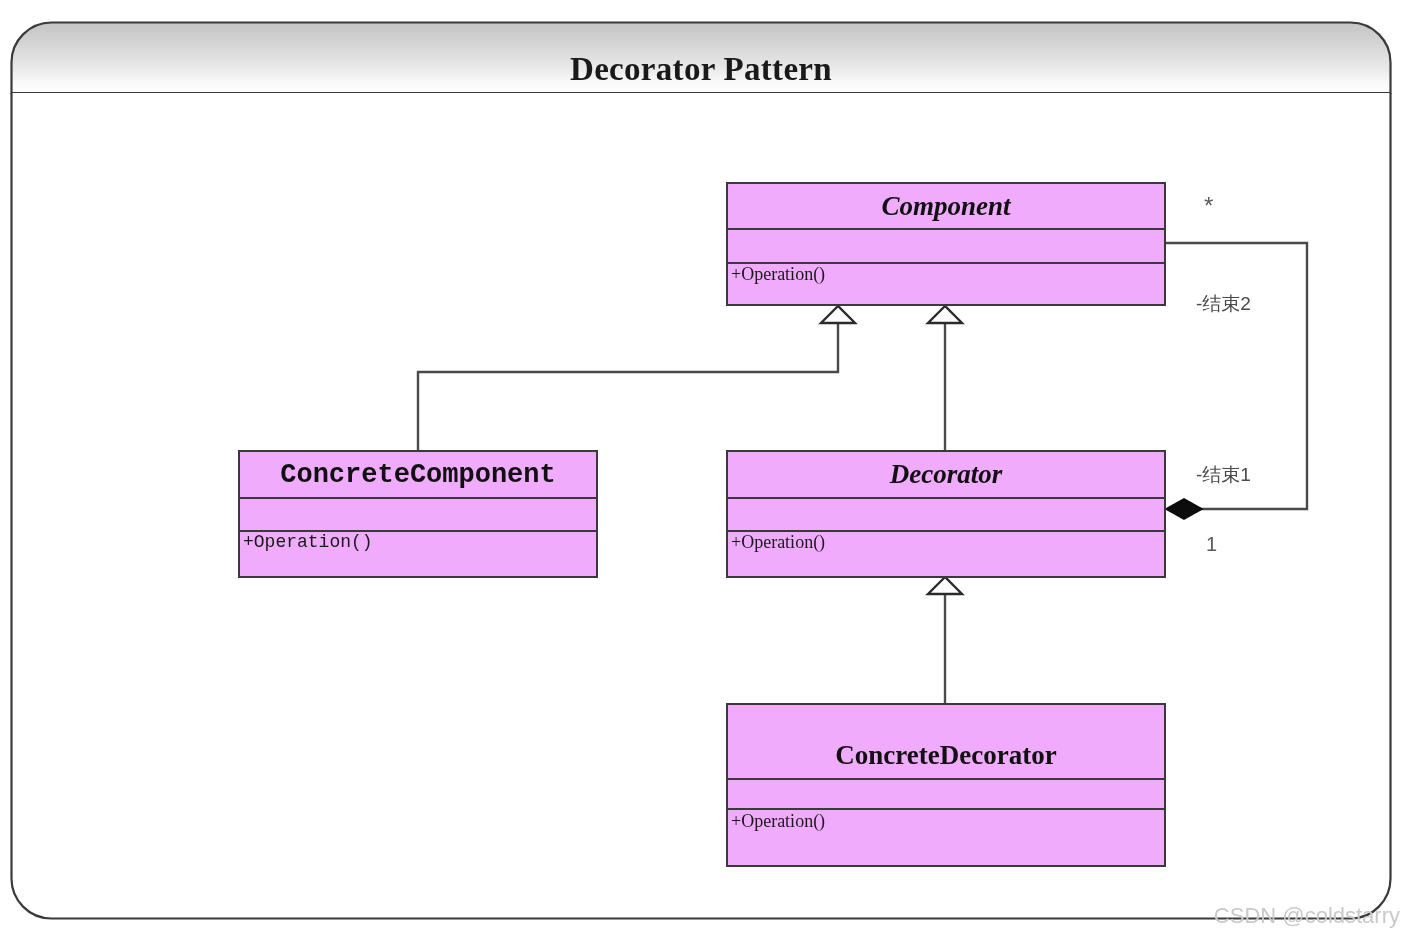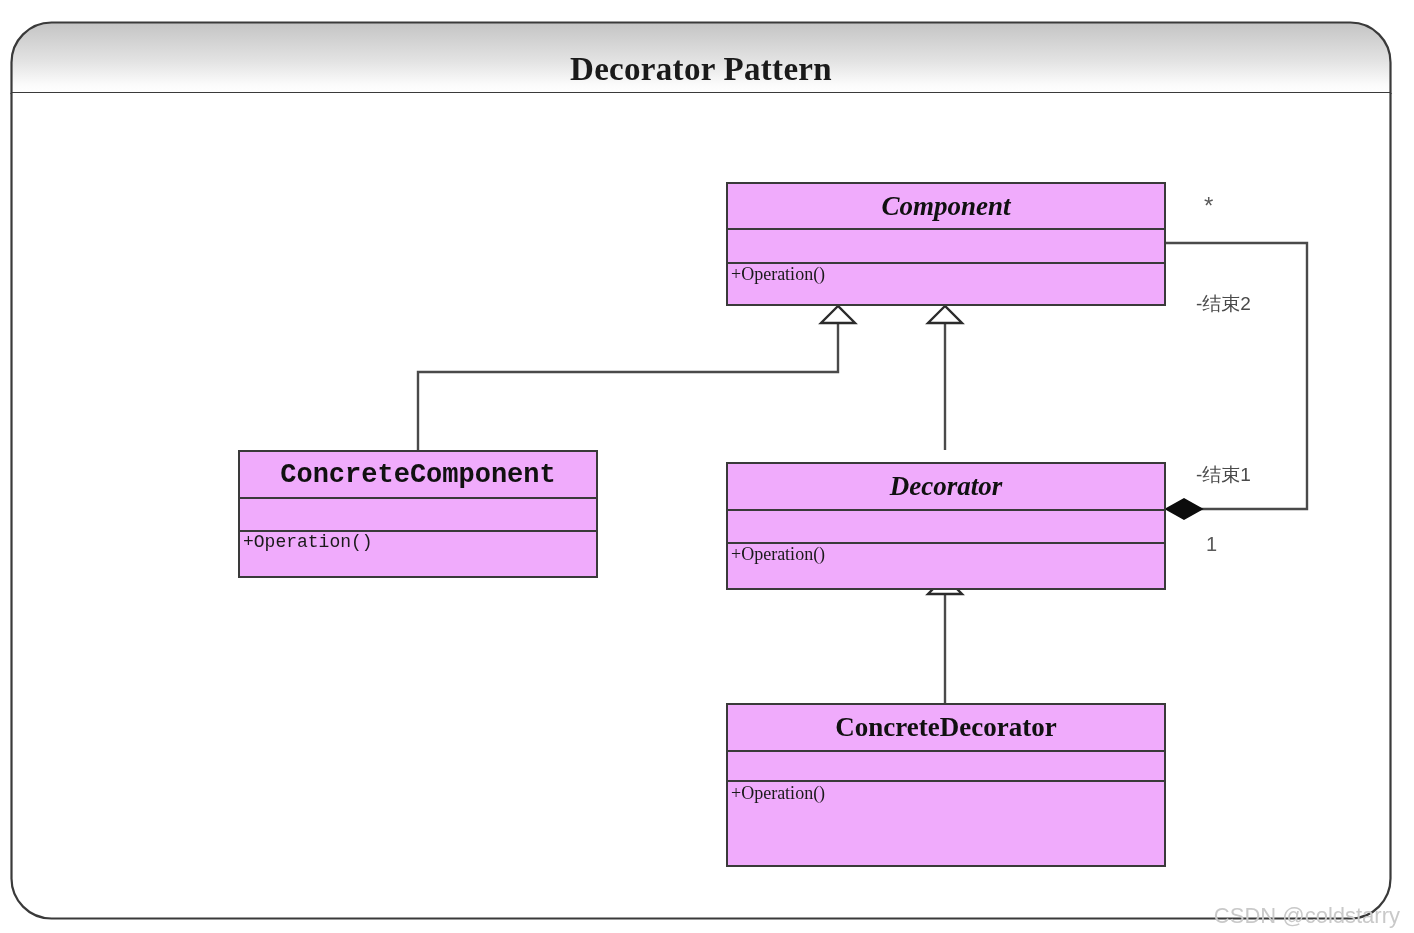--- a/index.html
+++ b/index.html
@@ -105,27 +105,27 @@
   #cls-component       { left: 726px; top: 182px;  width: 440px; height: 124px; }
   #cls-component .uml-name  { height: 46px; }
   #cls-component .uml-attrs { height: 34px; }
   #cls-component .uml-ops   { height: 40px; padding-top: 1px; }
 
   #cls-concretecomponent      { left: 238px; top: 450px; width: 360px; height: 128px; font-family: Liberation Mono, monospace; }
   #cls-concretecomponent .uml-name  { height: 47px; }
   #cls-concretecomponent .uml-attrs { height: 33px; }
   #cls-concretecomponent .uml-ops   { height: 44px; padding-top: 1px; }
 
-  #cls-decorator      { left: 726px; top: 450px; width: 440px; height: 128px; margin-top: 12px; }
+  #cls-decorator      { left: 726px; top: 450px; width: 440px; height: 128px; }
   #cls-decorator .uml-name  { height: 47px; }
   #cls-decorator .uml-attrs { height: 33px; }
   #cls-decorator .uml-ops   { height: 44px; padding-top: 1px; }
 
   #cls-concretedecorator      { left: 726px; top: 703px; width: 440px; height: 164px; }
-  #cls-concretedecorator .uml-name  { height: 47px; }
+  #cls-concretedecorator .uml-name  { height: 47px; margin-top: 28px; }
   #cls-concretedecorator .uml-attrs { height: 30px; }
   #cls-concretedecorator .uml-ops   { height: 83px; padding-top: 2px; }
 
   
   .assoc-label {
     position: absolute;
     font-size: 19px;
     color: #4a4a4a;
     white-space: nowrap;
     font-family: "Liberation Sans", "DejaVu Sans", sans-serif;

